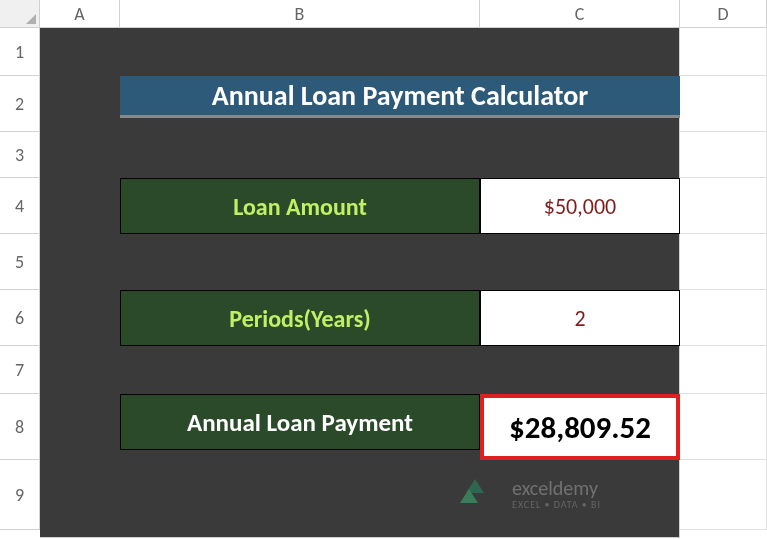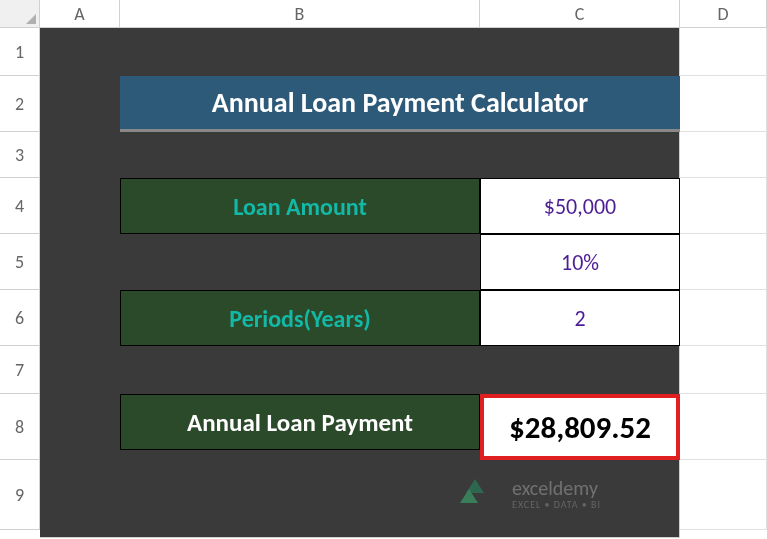--- a/index.html
+++ b/index.html
@@ -88,49 +88,49 @@
       width: 87px; height: 510px;
       background: #fff;
     }
     .col-d-bg .cell-border {
       border-bottom: 1px solid #e0e0e0;
       border-right: 1px solid #e0e0e0;
     }
     .title-cell {
       position: absolute;
       left: 80px; top: 48px;
-      width: 560px; height: 56px;
+      width: 560px; height: 42px;
       background: #2e5a7a;
       color: #fff;
       font-size: 28px;
       font-weight: bold;
       display: flex;
       align-items: center;
       justify-content: center;
       border-bottom: 3px solid #888;
     }
     .input-label {
       position: absolute;
       left: 80px;
       width: 360px; height: 56px;
       background: #2a4a2a;
-      color: #14b8a6;
+      color: #bef264;
       font-size: 24px;
       font-weight: bold;
       display: flex;
       align-items: center;
       justify-content: center;
       border: 1px solid #000;
     }
     .input-value {
       position: absolute;
       left: 440px;
       width: 200px; height: 56px;
       background: #fff;
-      color: #4c1d95;
+      color: #7f1d1d;
       font-size: 22px;
       display: flex;
       align-items: center;
       justify-content: center;
       border: 1px solid #000;
     }
     .row4 { top: 150px; }
     .row5 { top: 206px; }
     .row6 { top: 262px; }
     .result-label {
@@ -236,21 +236,20 @@
         <div class="cell-border r7"></div>
           <div class="cell-border r8"></div>
           <div class="cell-border r9"></div>
       </div>
 
       <div class="title-cell">Annual Loan Payment Calculator</div>
 
       <div class="input-label row4">Loan Amount</div>
       <div class="input-value row4">$50,000</div>
 
-      <div class="input-value row5">10%</div>
 
       <div class="input-label row6">Periods(Years)</div>
       <div class="input-value row6">2</div>
 
       <div class="result-label">Annual Loan Payment</div>
       <div class="result-value">$28,809.52</div>
 
       <div class="watermark">
         <div class="wm-icon"></div>
         <div>

